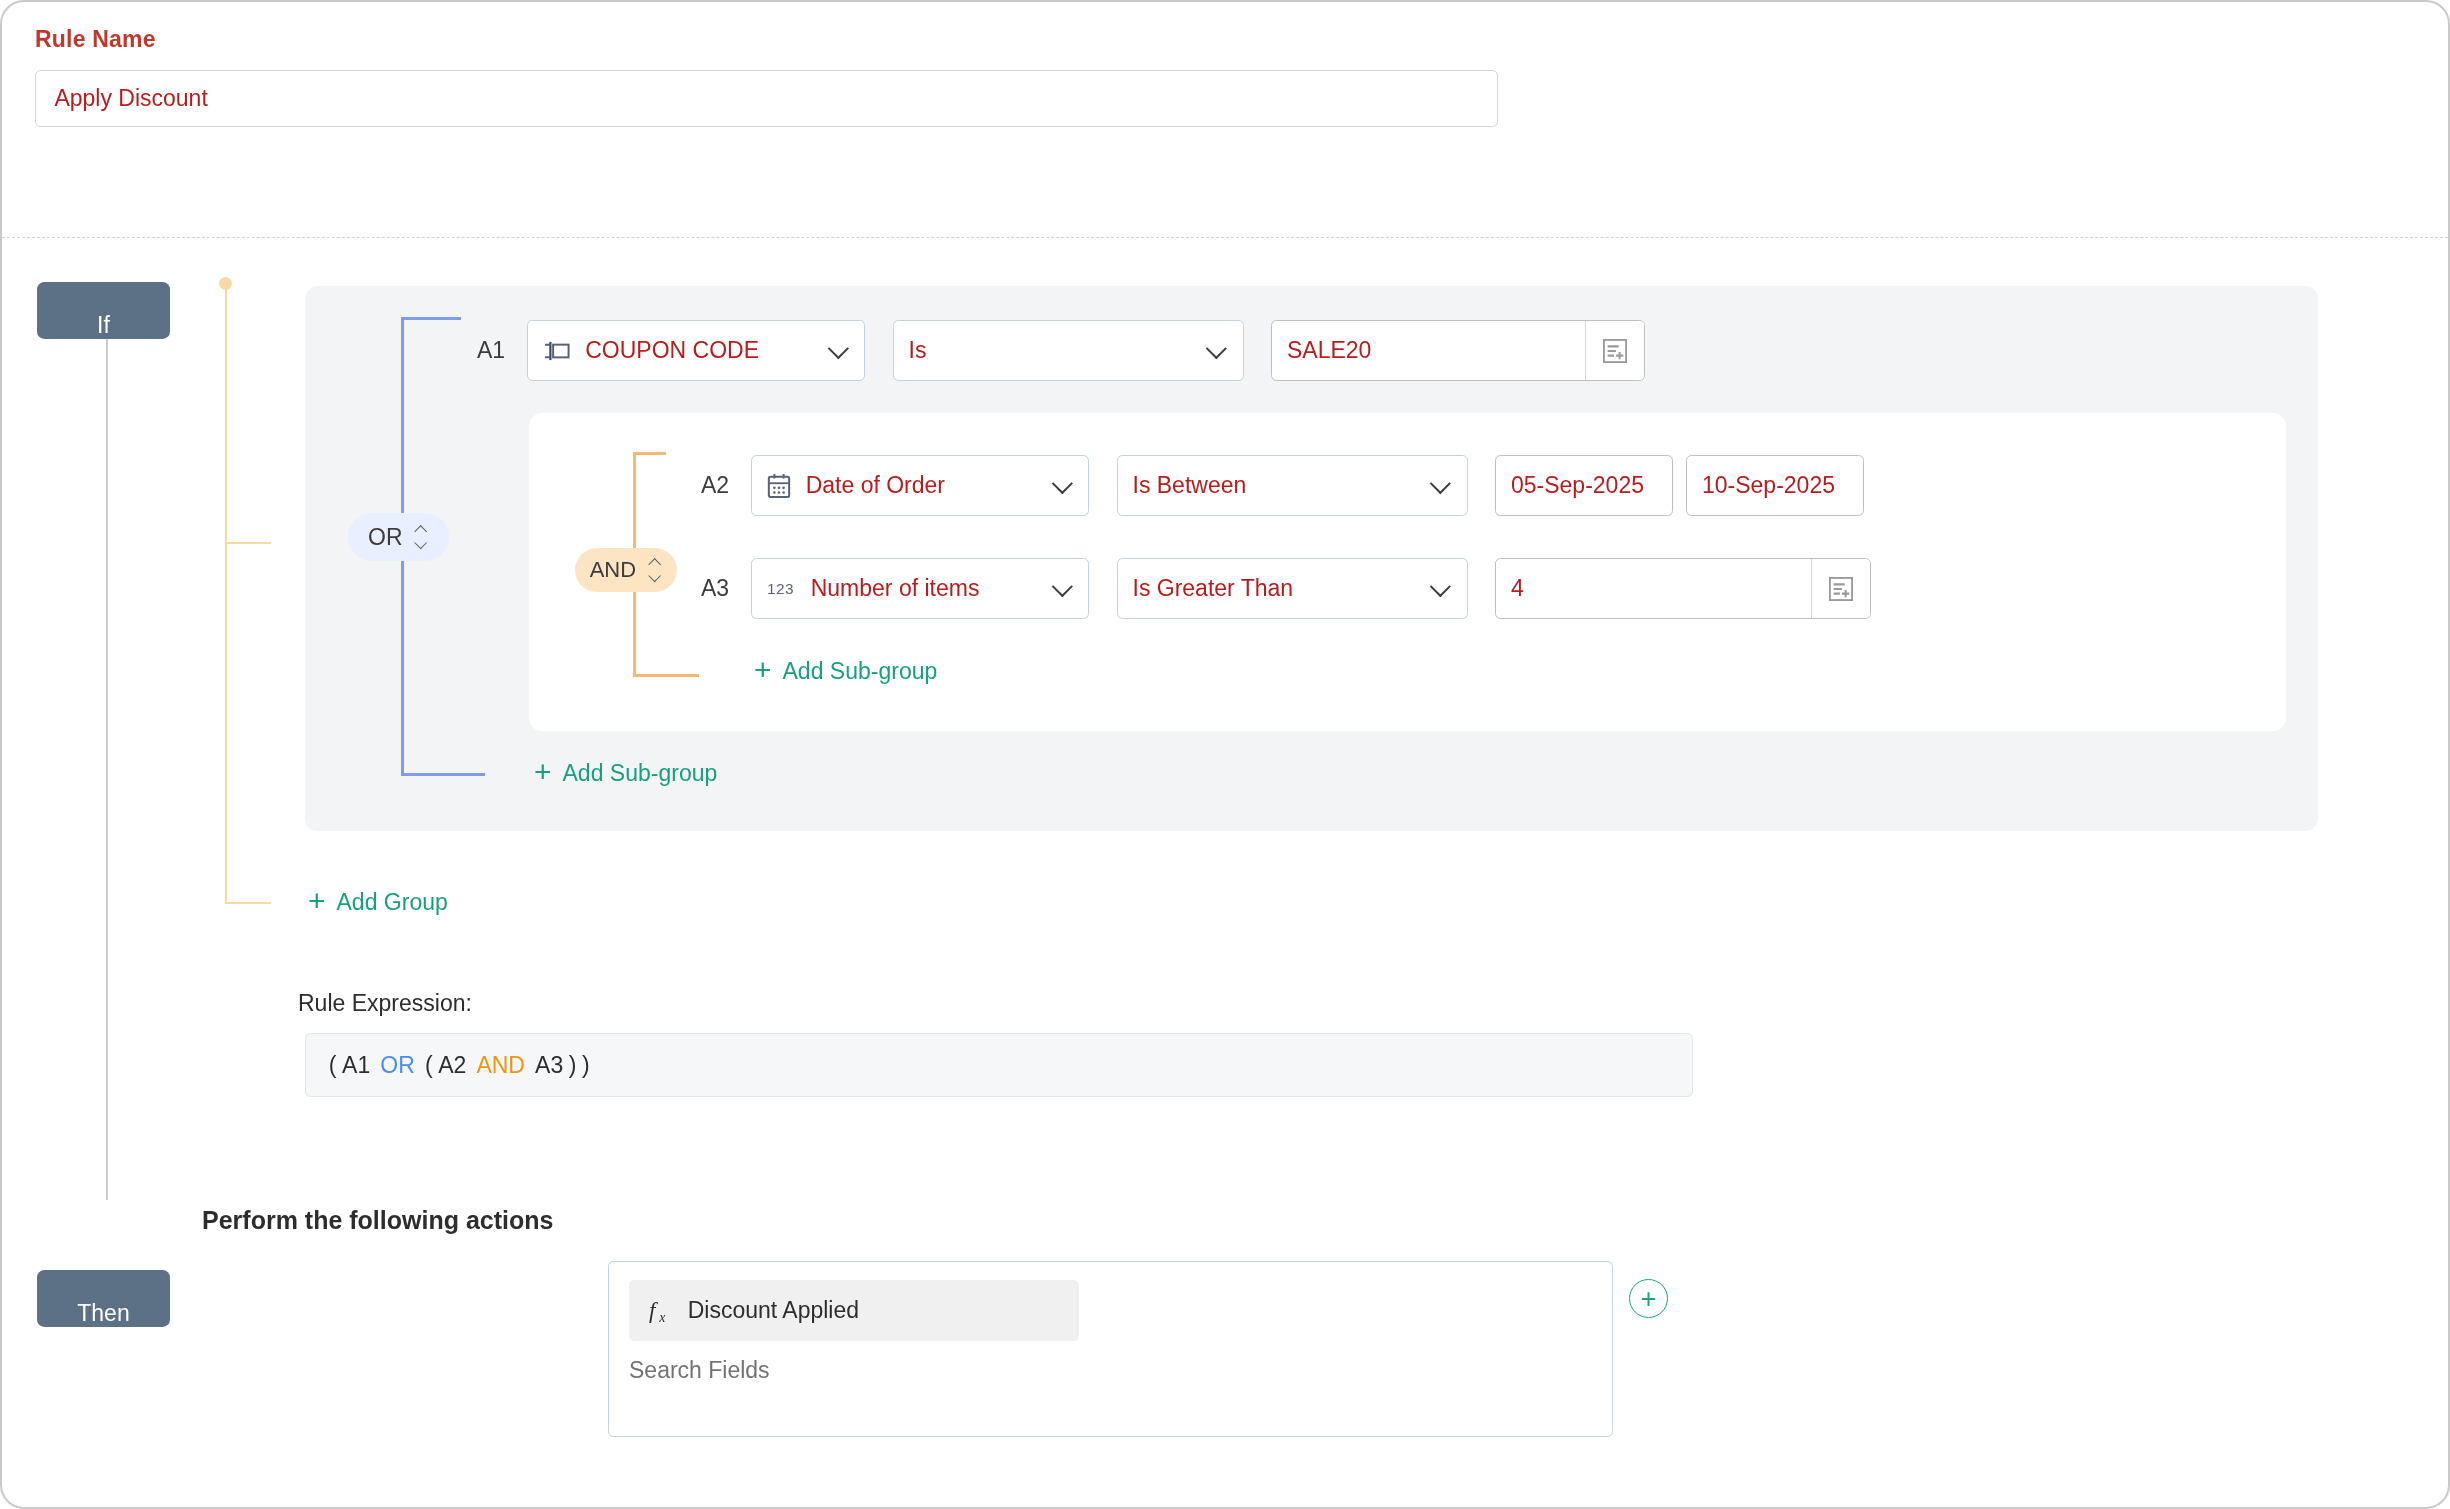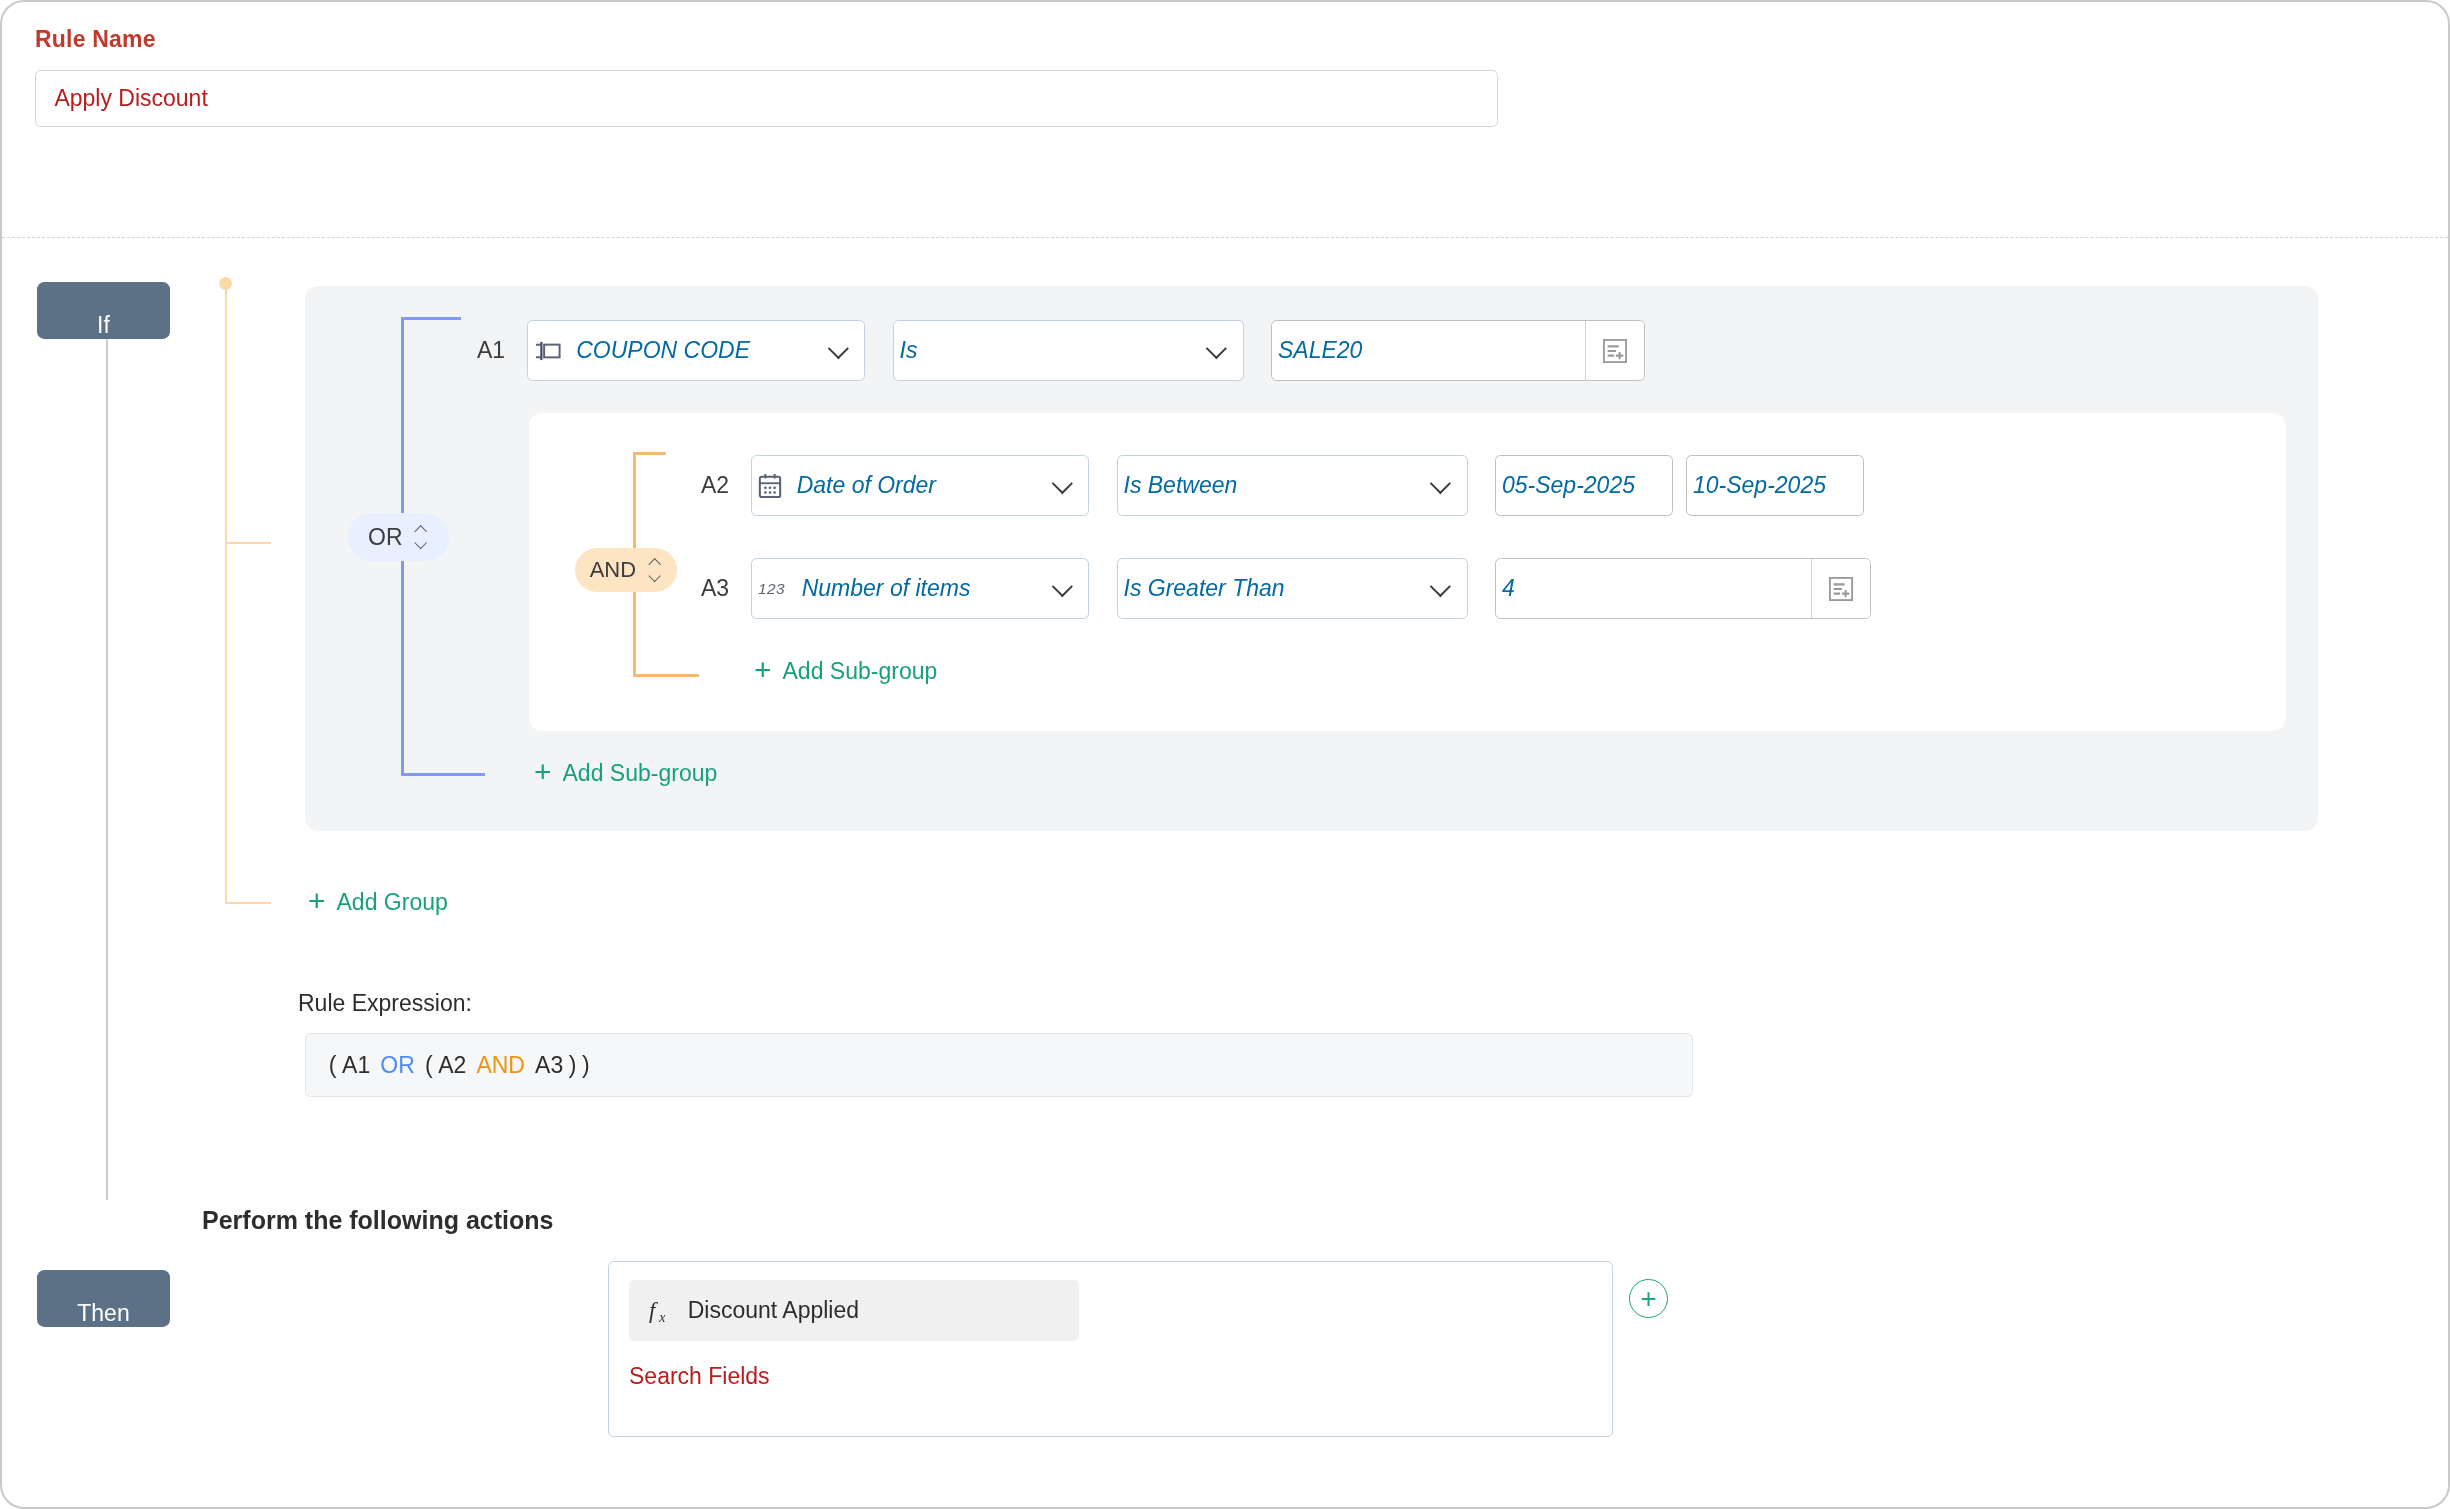--- a/index.html
+++ b/index.html
@@ -152,24 +152,23 @@
   .row-a3 { left: 699px; top: 556px; }
 
   .row-index {
     width: 50px; font-size: 23px; color: #3c3c3c;
     text-align: left;
   }
   .ctl {
     height: 61px; background: #fff;
     border: 0.9px solid #c3d0dd; border-radius: 5.5px;
     display: flex; align-items: center;
-    padding: 0 6px;
-    font-size: 23px; color: #0369a1;
+    padding: 0 15px;
+    font-size: 23px; color: #b91c1c;
     position: relative;
-    font-style: italic;
   }
   .ctl.field { width: 338px; gap: 14.7px; }
   .ctl.op    { width: 351px; }
   .ctl.val   { width: 374px; border-color: #bfbfbf; padding-right: 0; }
   .ctl.val-num { width: 376px; border-color: #bfbfbf; padding-right: 0; }
   .ctl.date  { width: 178px; border-color: #bfbfbf; justify-content: flex-start; }
   .gap-16 { width: 27.5px; flex: 0 0 auto; }
   .gap-8  { width: 13px; flex: 0 0 auto; }
 
   .chev {
@@ -242,21 +241,21 @@
     padding: 18.4px 20px;
   }
   .field-chip {
     display: inline-flex; align-items: center; gap: 14.7px;
     height: 61px; padding: 0 20px;
     background: #f0f0f0; border-radius: 5.5px;
     font-size: 23px; color: #2d2d2d;
     min-width: 450px;
   }
   .search-fields {
-    margin-top: 22px; font-size: 23px; color: #b91c1c;
+    margin-top: 16px; font-size: 23px; color: #737373;
   }
   .add-action-btn {
     position: absolute; left: 1627px; top: 1277px;
     width: 39px; height: 39px; border-radius: 50%;
     border: 1.8px solid #1ea37f;
     display: flex; align-items: center; justify-content: center;
     color: #1ea37f; font-size: 27.5px; line-height: 1; font-weight: 300;
   }
 </style>
 </head>

